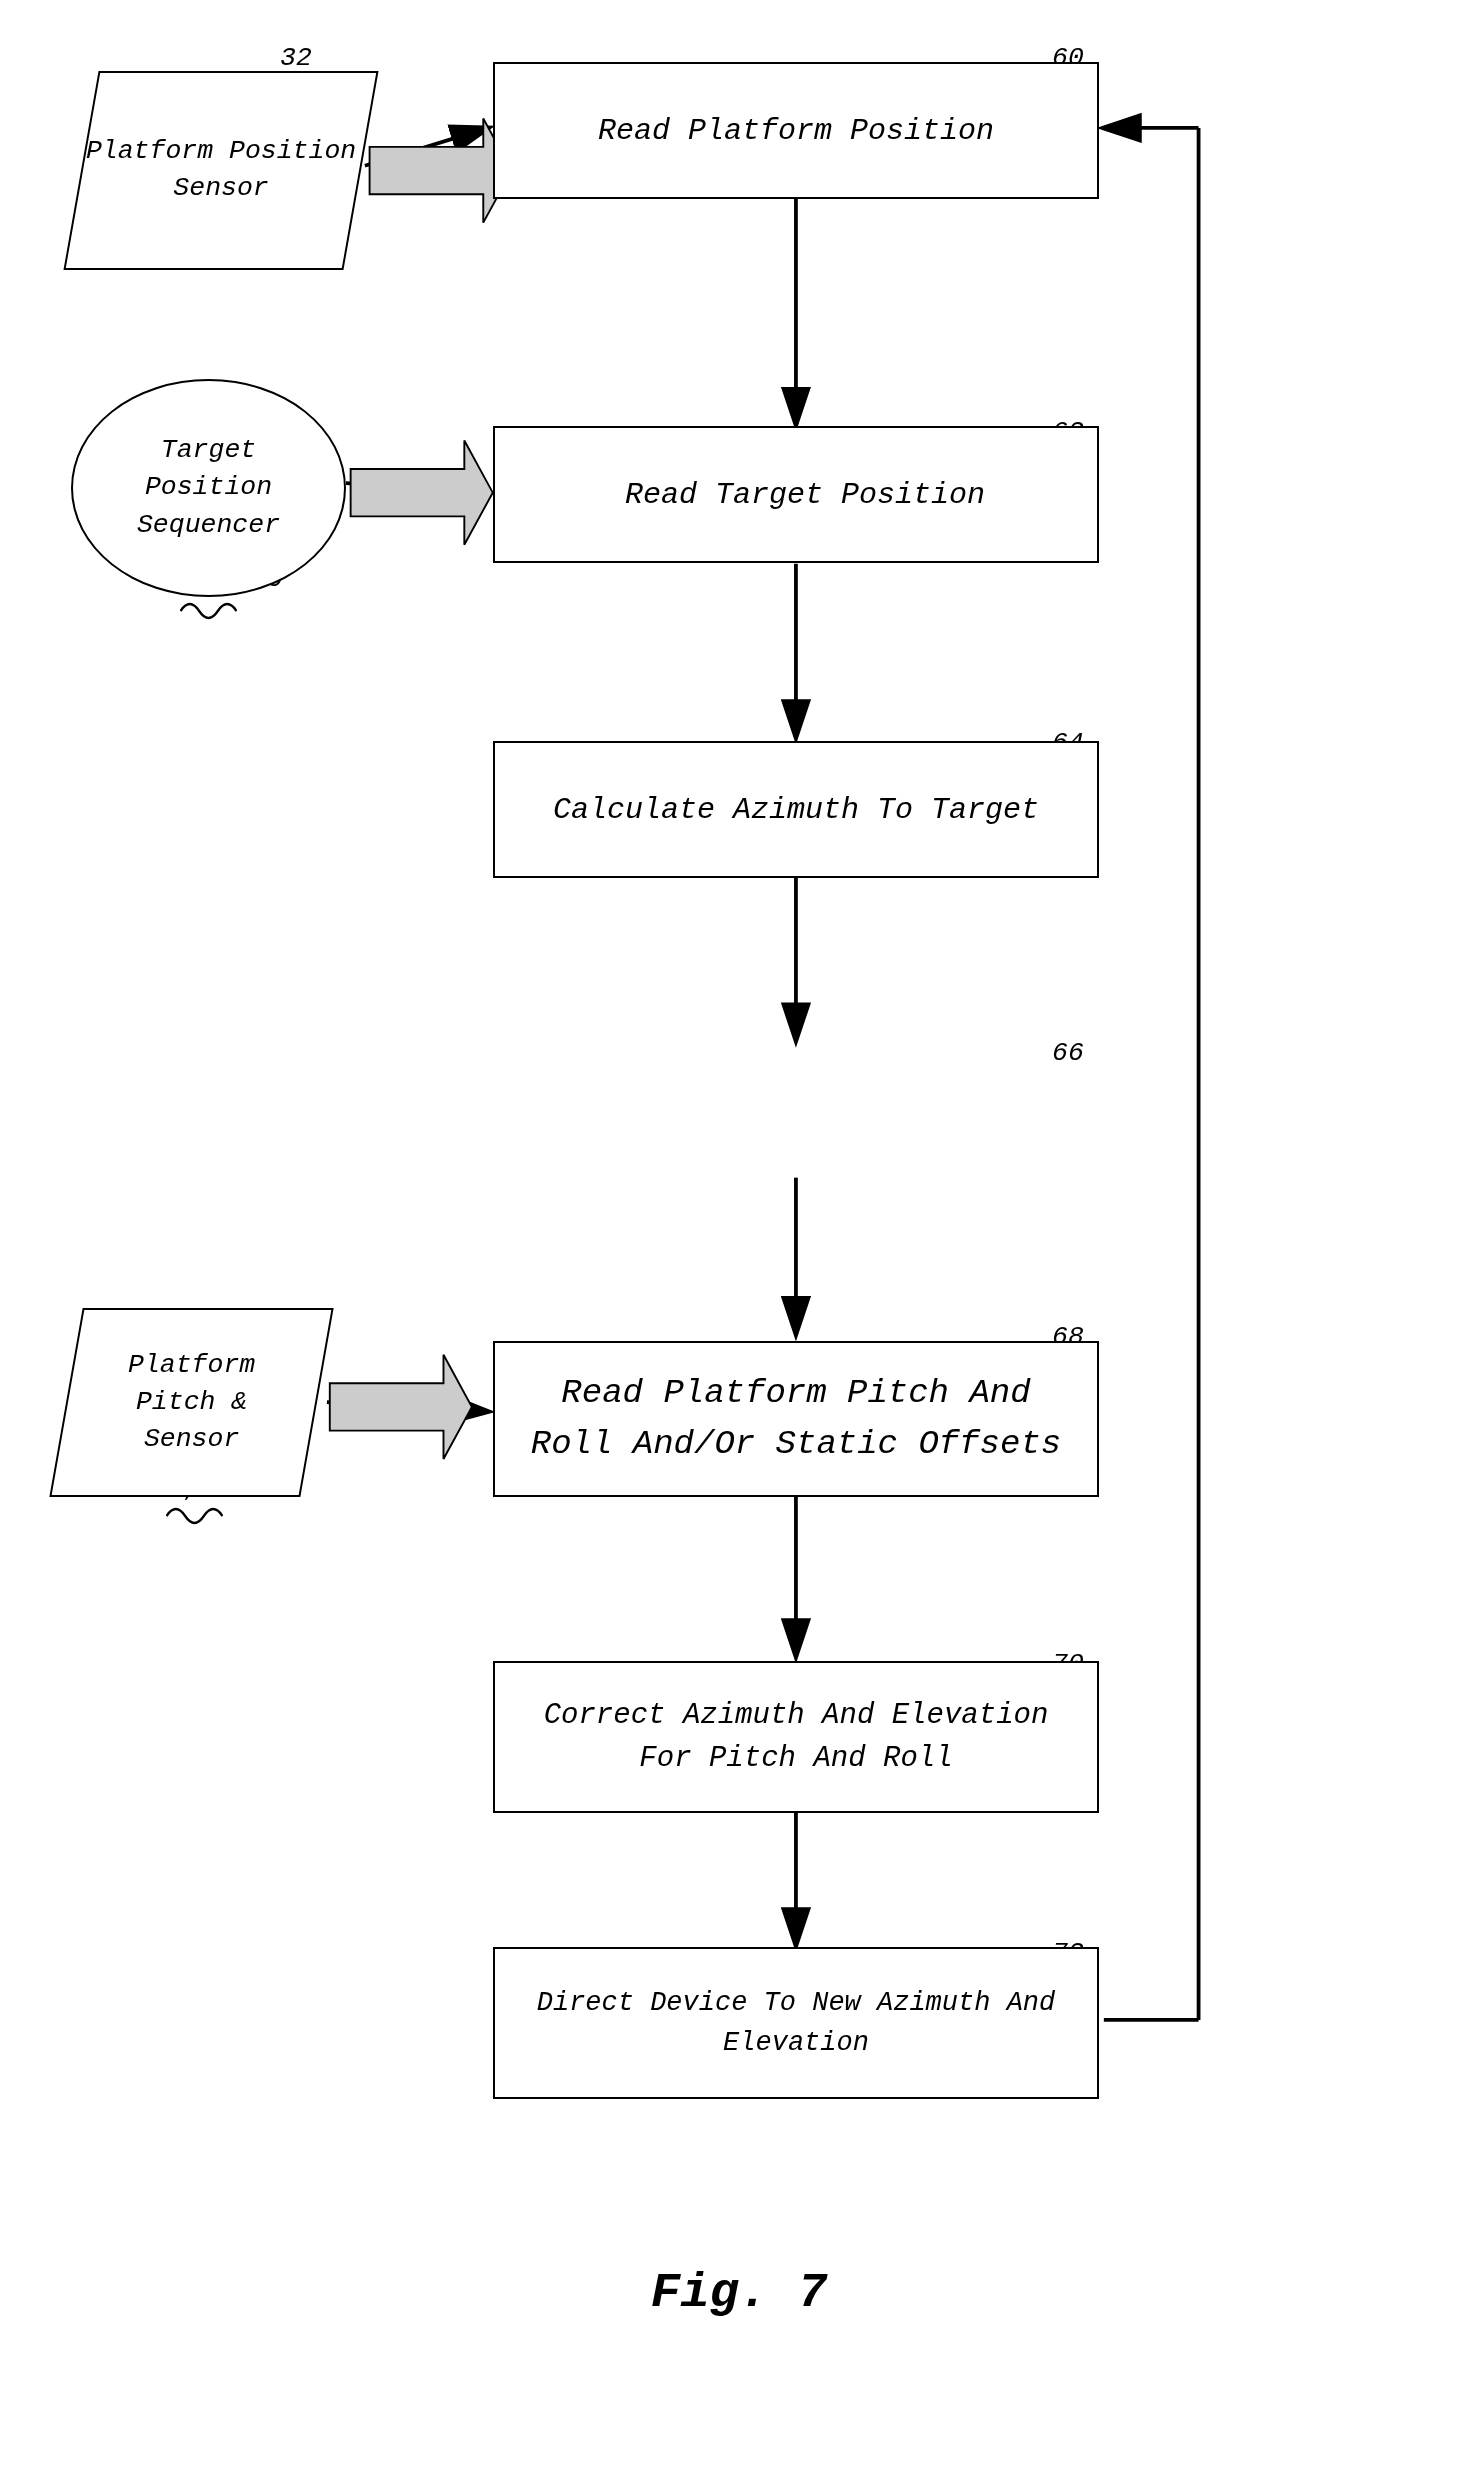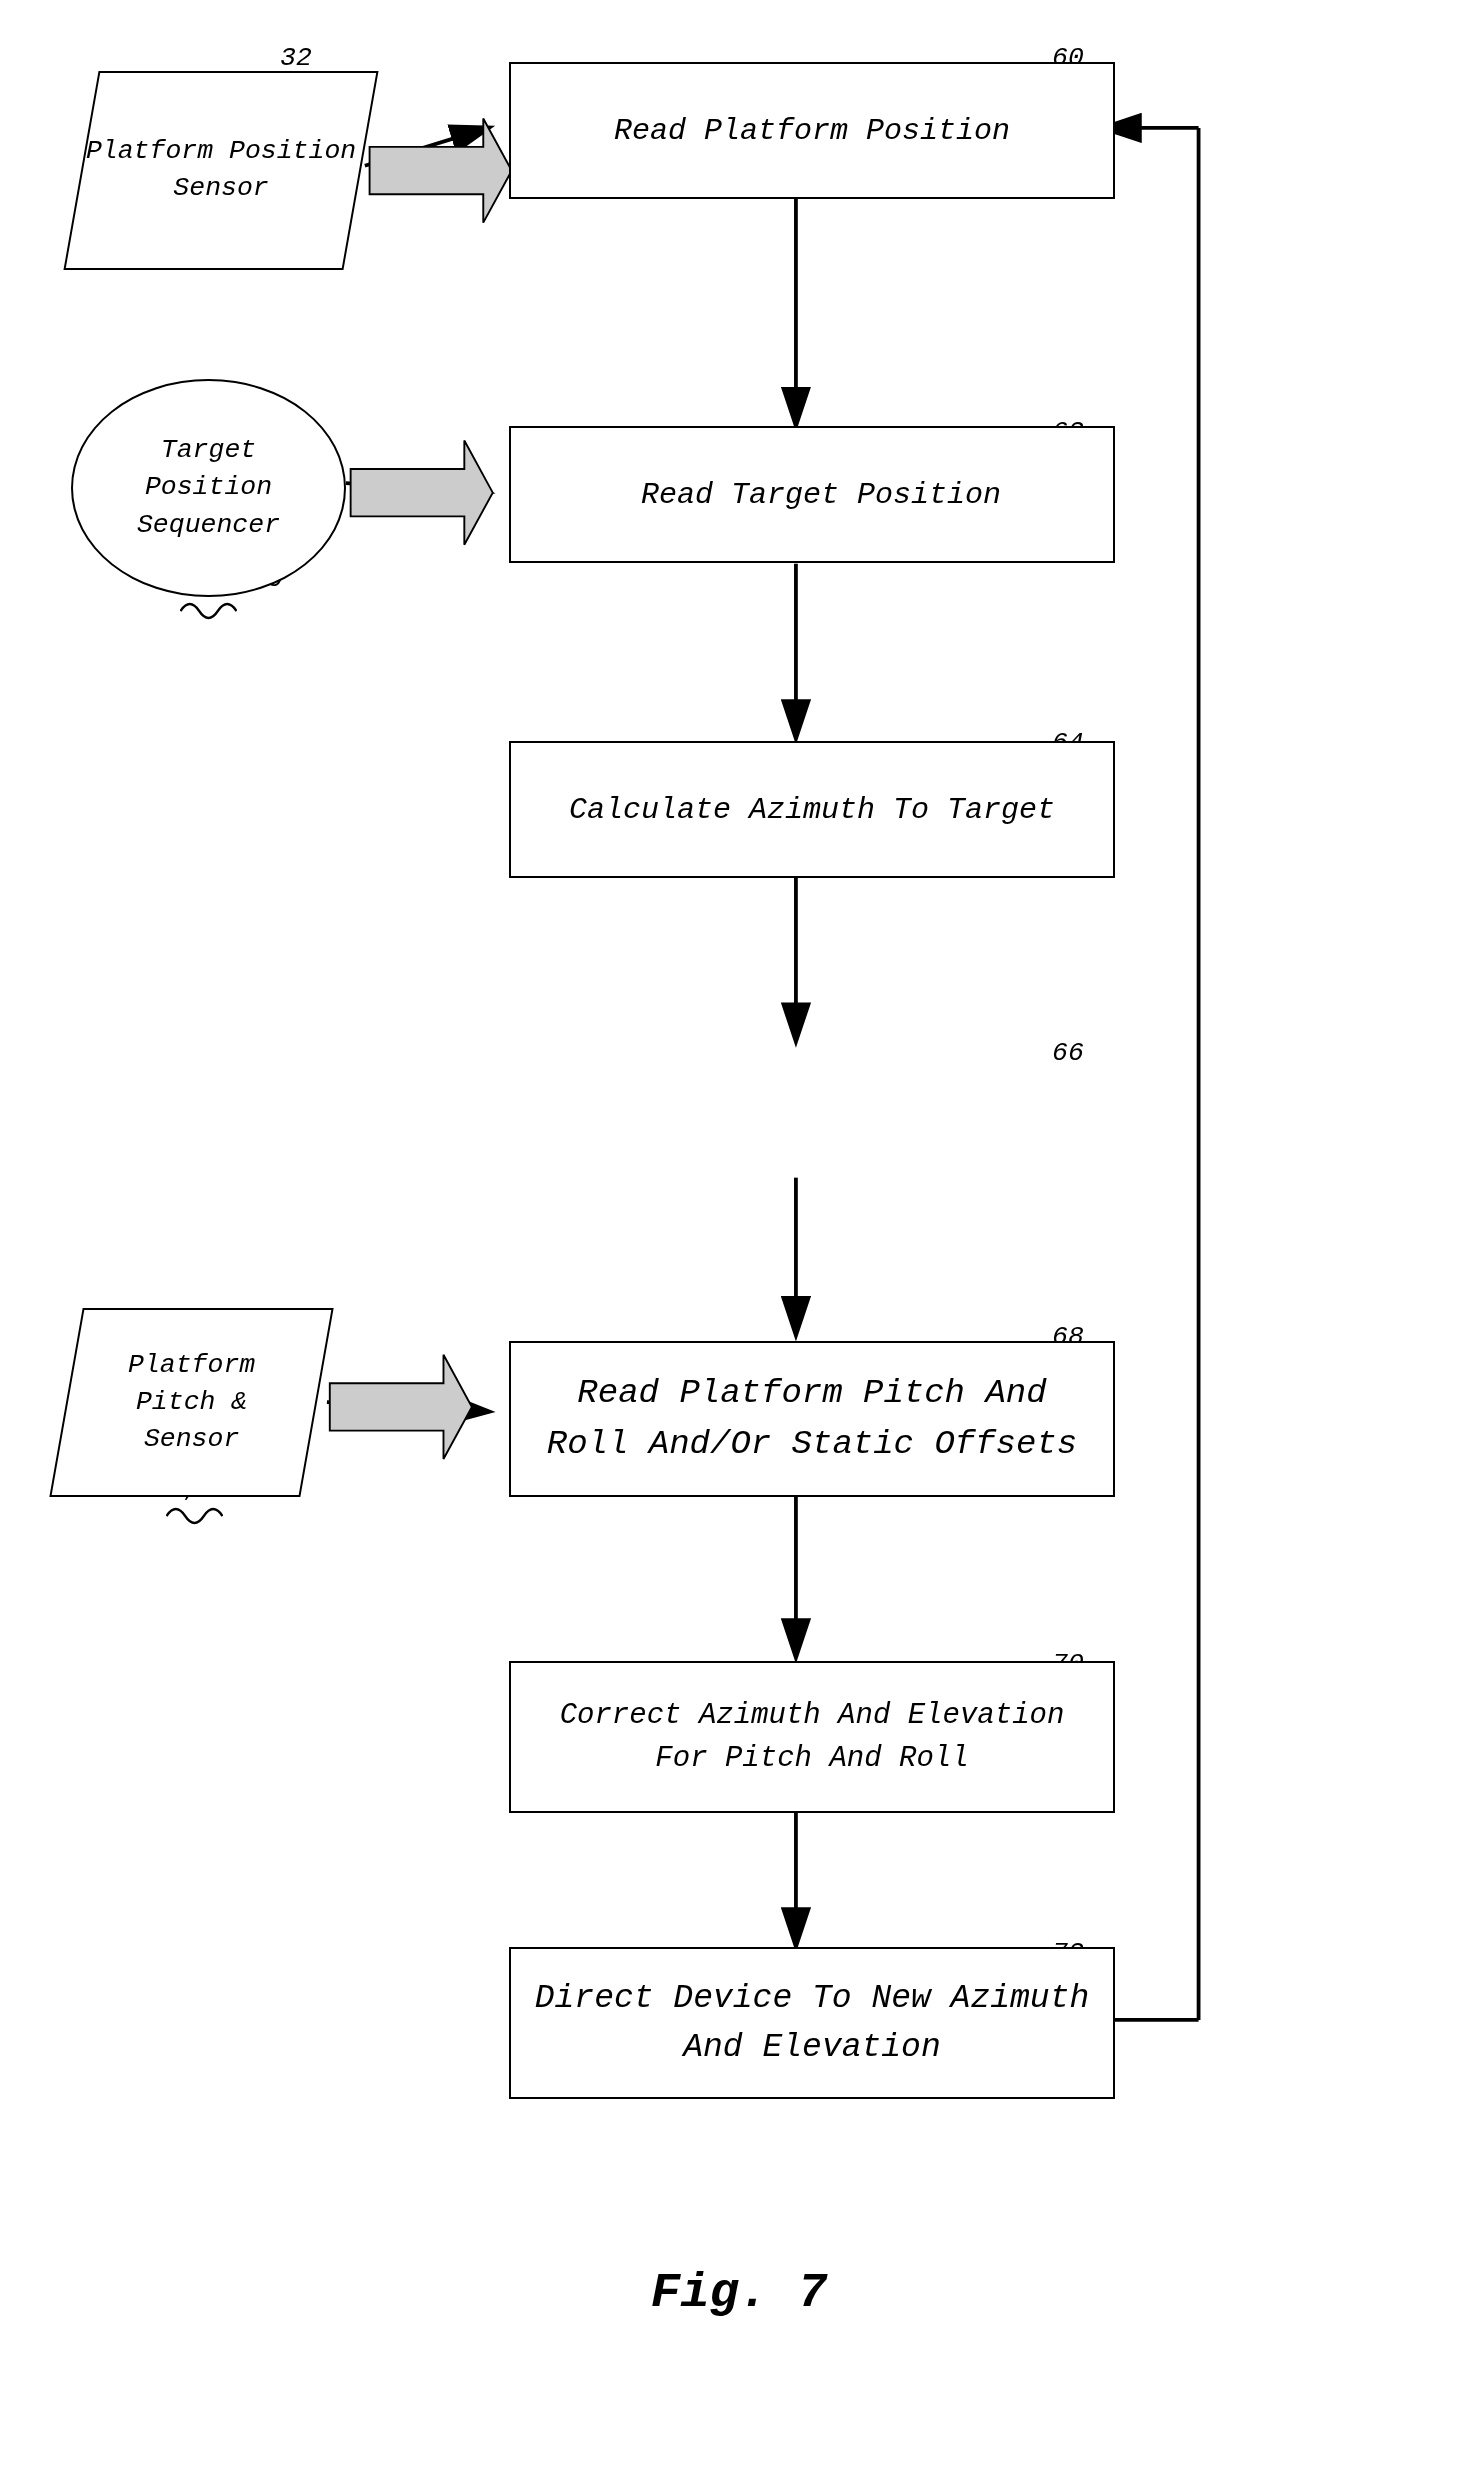--- a/index.html
+++ b/index.html
@@ -49,21 +49,20 @@
       position: absolute;
       background: #fff;
       border: 2.8px solid #000;
       font-style: italic;
       font-size: 28px;
       display: flex;
       align-items: center;
       justify-content: center;
       text-align: center;
       padding: 9.5px 19px;
-      margin-left: 16px;
     }
 
     
     .ellipse-box {
       position: absolute;
       background: #fff;
       border: 2.8px solid #000;
       border-radius: 50%;
       font-style: italic;
       font-size: 26.5px;
@@ -194,21 +193,21 @@
   <div class="rect-box" style="left:493px; top:1341px; width:606px; height:156px; font-size:34px;">
     <span style="line-height:1.5;">Read Platform Pitch And Roll
 And/Or Static Offsets</span>
   </div>
 
   <div class="rect-box" style="left:493px; top:1661px; width:606px; height:152px; font-size:29px;">
     <span style="line-height:1.5;">Correct Azimuth And
 Elevation For Pitch And Roll</span>
   </div>
 
-  <div class="rect-box" style="left:493px; top:1947px; width:606px; height:152px; font-size:33px;">
+  <div class="rect-box" style="left:493px; top:1947px; width:606px; height:152px; font-size:27px;">
     <span style="line-height:1.5;">Direct Device To New
 Azimuth And Elevation</span>
   </div>
 
   <div class="fig-label" style="left:521px; top:2265px; width:436px;">Fig. 7</div>
 
 </div>
 
 
 </body></html>

